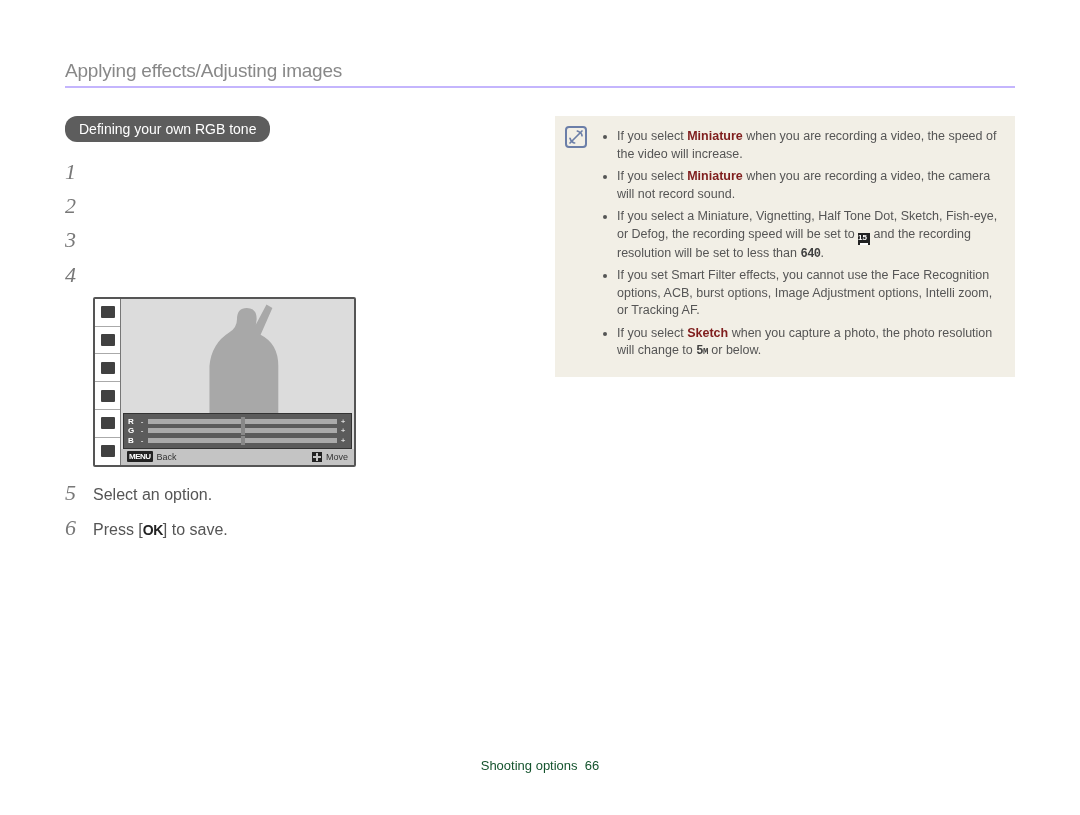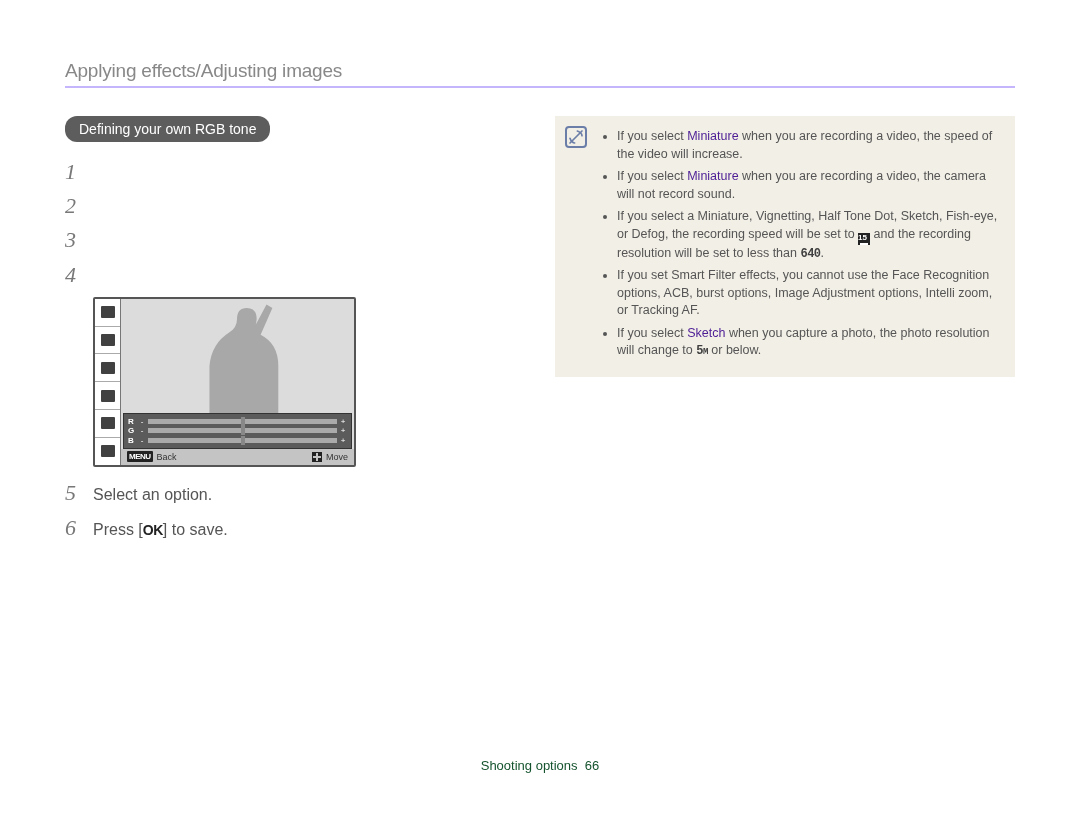--- a/index.html
+++ b/index.html
@@ -204,21 +204,21 @@
     border-radius: 4px;
     color: #6b7ea8;
     display: flex;
     align-items: center;
     justify-content: center;
     font-weight: 700;
   }
   .info-mark svg { width: 16px; height: 16px; }
   .info-box ul { list-style: disc; padding-left: 14px; }
   .info-box li { margin-bottom: 5px; }
-  .info-box .b { font-weight: 400; color: #4c1d95; }
+  .info-box .b { font-weight: 700; color: #7f1d1d; }
   .inline-glyph {
     display: inline-block;
     vertical-align: -2px;
     height: 12px;
   }
   .glyph-15 {
     width: 12px;
     background: #222222;
     color: #ffffff;
     font-size: 8px;

